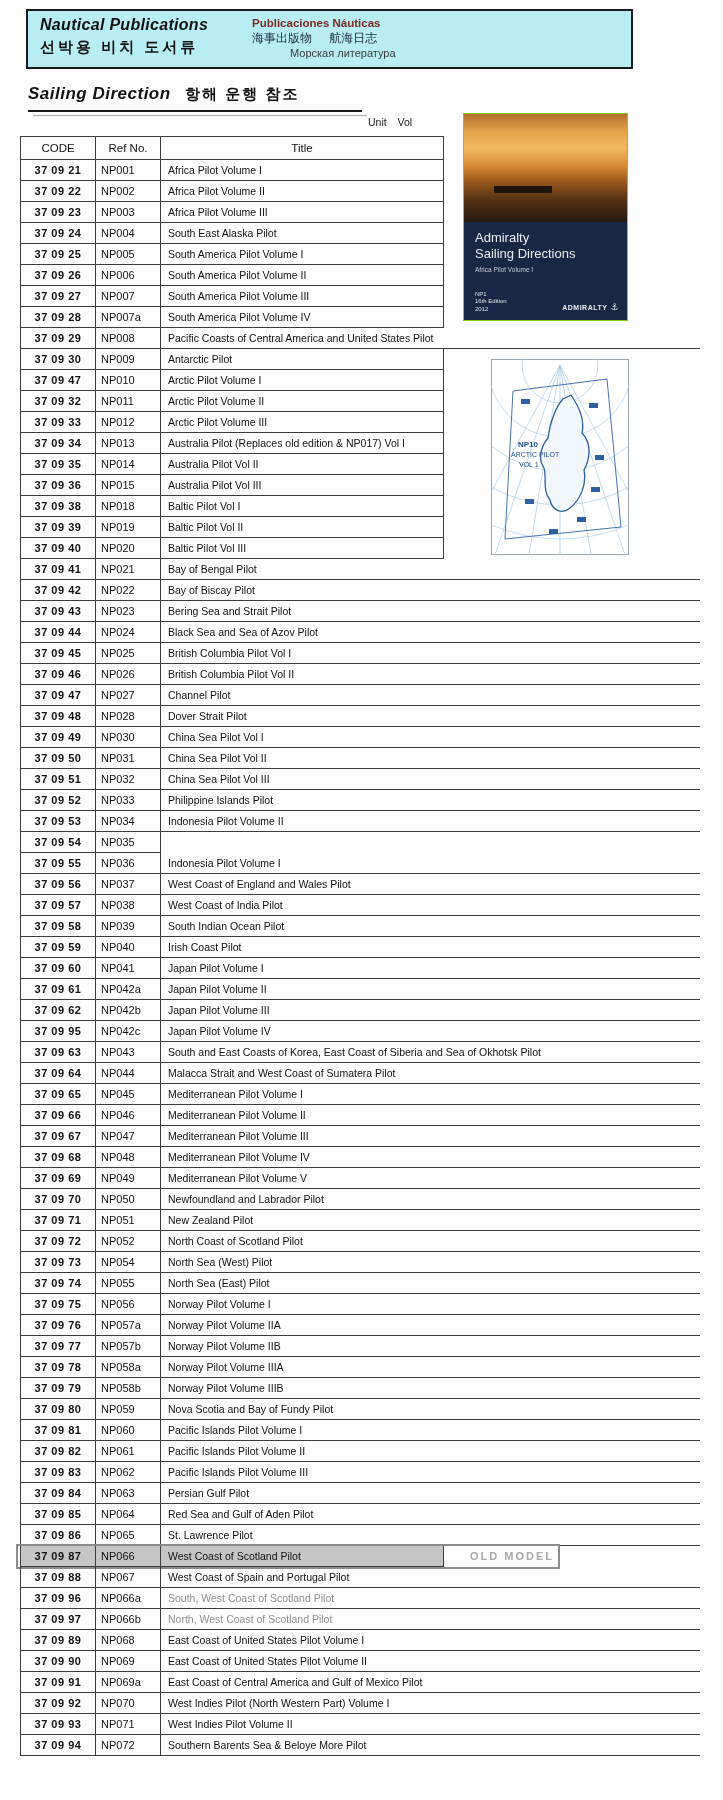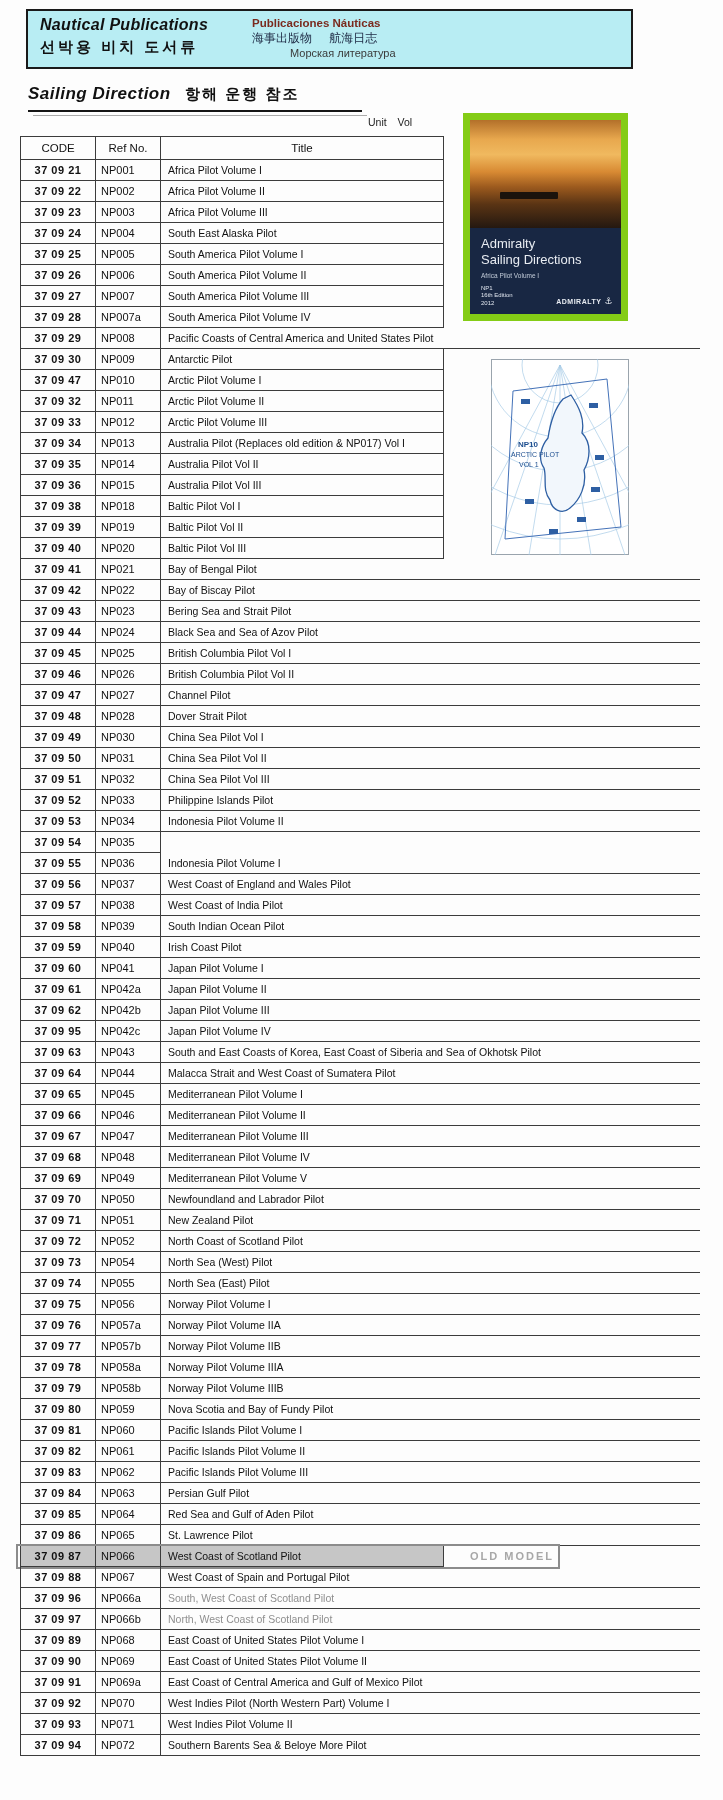--- a/index.html
+++ b/index.html
@@ -50,21 +50,21 @@
   .trow.head .cell{height:24px;line-height:23px;border-top:1px solid var(--line);
         font-weight:normal;font-size:11.5px;text-align:center;padding-left:0;letter-spacing:0;}
   .trow.hl .cell{background:var(--hl-bg);}
   .old-model{position:absolute;left:450px;top:0;line-height:21px;font-size:11px;
         font-weight:bold;letter-spacing:2px;color:var(--old-model);}
   .hl-box{position:absolute;left:-4px;top:-2px;width:544px;height:25px;
         border:2px solid #8c8c8c;box-sizing:border-box;pointer-events:none;}
 
   
   .book{position:absolute;left:463px;top:113px;width:165px;height:208px;
-        background:#182743;border:7px solid #84cc16;box-sizing:border-box;overflow:hidden;}
+        background:#182743;border:1px solid #84cc16;box-sizing:border-box;overflow:hidden;}
   .book-photo{position:absolute;left:0;top:0;right:0;height:108px;
         background:linear-gradient(180deg,#b3702a 0%,#e8a84e 18%,#f0b95f 32%,#d88a33 48%,#9c5a1e 62%,#5a3414 78%,#241810 100%);}
   .book-ship{position:absolute;left:30px;top:72px;width:58px;height:7px;background:#1b130c;border-radius:1px;}
   .book-brand{position:absolute;left:11px;top:116px;color:#e8ecf2;font-size:13px;line-height:16px;}
   .book-sub{position:absolute;left:11px;top:152px;color:#c2cbd8;font-size:6.5px;}
   .book-ed{position:absolute;left:11px;bottom:7px;color:#dfe5ee;font-size:6px;line-height:7.5px;}
   .book-logo{position:absolute;right:8px;bottom:8px;color:#e8ecf2;font-size:7px;font-weight:bold;letter-spacing:0.5px;}
   .book-logo .anchor{font-size:9px;margin-left:3px;}
 
   

